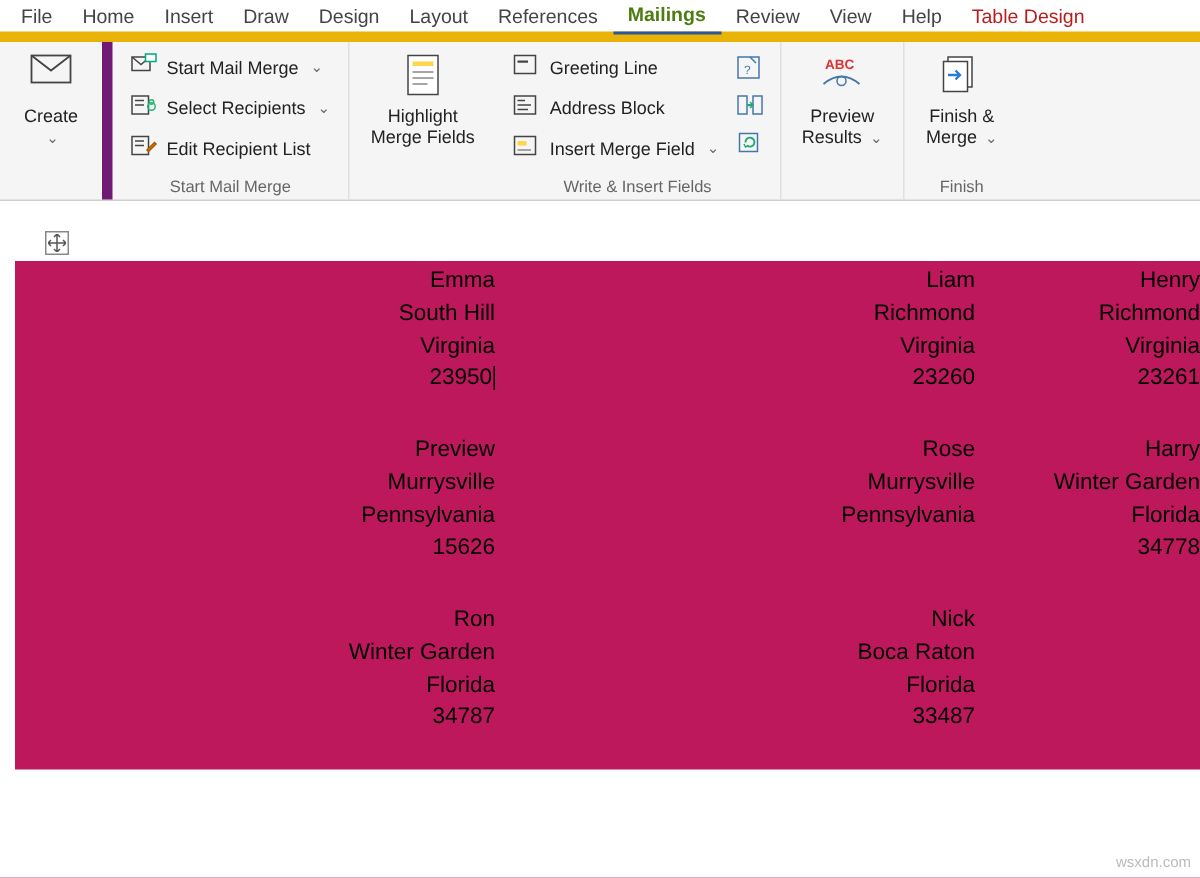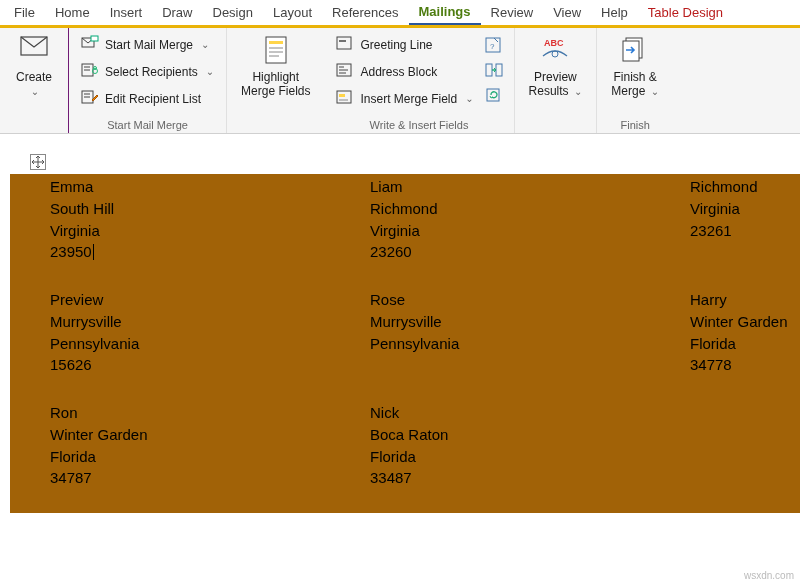--- a/index.html
+++ b/index.html
@@ -1,18 +1,18 @@
 <!DOCTYPE html>
 <html><head>
   <meta charset="utf-8">
   <style>
     * { box-sizing: border-box; margin: 0; padding: 0; }
     body { font-family: "Segoe UI", Tahoma, sans-serif; font-size: 13px; background: #fff; color: #222; overflow: hidden; width: 800px; height: 585px; }
     
-    .menubar { display: flex; align-items: center; height: 28px; border-bottom: 3px solid #eab308; background: #fff; padding: 0 4px; }
+    .menubar { display: flex; align-items: center; height: 28px; border-bottom: 7px solid #eab308; background: #fff; padding: 0 4px; }
     .menu-item { padding: 4px 10px; cursor: pointer; font-size: 13px; color: #444; white-space: nowrap; }
     .menu-item.active { color: #4d7c0f; border-bottom: 2px solid #2b579a; font-weight: 600; }
     .menu-item.tabledesign { color: #b91c1c; }
     
     .ribbon { display: flex; height: 106px; background: #f5f5f5; border-bottom: 1px solid #d0d0d0; box-shadow: 0 2px 4px rgba(0,0,0,0.08); }
     .ribbon-group { display: flex; flex-direction: column; padding: 4px 6px 2px 6px; border-right: 1px solid #e0e0e0; }
     .ribbon-group-body { flex: 1; display: flex; align-items: flex-start; }
     .ribbon-group-label { font-size: 11px; color: #666; text-align: center; padding-top: 2px; }
     
     .big-btn { display: flex; flex-direction: column; align-items: center; justify-content: flex-start; padding: 4px 8px; cursor: pointer; min-width: 56px; }
@@ -21,21 +21,21 @@
     
     .stack { display: flex; flex-direction: column; gap: 2px; }
     .small-btn { display: flex; align-items: center; gap: 6px; padding: 3px 6px; cursor: pointer; font-size: 12px; white-space: nowrap; }
     .small-btn svg { flex-shrink: 0; }
     .chev { font-size: 10px; color: #666; margin-left: 2px; }
     
     .icon-col { display: flex; flex-direction: column; gap: 4px; padding: 4px 4px; }
     .icon-col svg { cursor: pointer; }
     
     .doc-area { background: #fff; padding-top: 40px; height: calc(585px - 28px - 106px); overflow: hidden; }
-    .doc-page { margin: 0 0 0 10px; background: #a16207; position: relative; }
+    .doc-page { margin: 0 0 0 10px; background: #be185d; position: relative; text-align: right; }
     .table-handle { position: absolute; left: 20px; top: -20px; width: 16px; height: 16px; border: 1px solid #888; background: #fff; display: flex; align-items: center; justify-content: center; cursor: move; }
     .table-handle svg { display: block; }
     .labels-grid { display: grid; grid-template-columns: 320px 320px 1fr; }
     .label-cell { padding: 2px 0 24px 40px; font-size: 15px; line-height: 1.45; color: #000; }
     .label-cell div { white-space: nowrap; }
     .cursor-mark::after { content: ""; display: inline-block; width: 1px; height: 16px; background: #000; vertical-align: text-bottom; margin-left: 1px; }
     .watermark { position: absolute; right: 6px; bottom: 4px; font-size: 10px; color: #bbb; }
   </style>
 </head>
 <body>
@@ -50,21 +50,21 @@
   <div class="menu-item">References</div>
   <div class="menu-item active">Mailings</div>
   <div class="menu-item">Review</div>
   <div class="menu-item">View</div>
   <div class="menu-item">Help</div>
   <div class="menu-item tabledesign">Table Design</div>
 </div>
 
 <div class="ribbon">
 
-  <div class="ribbon-group" style="border-right:1px solid #701a75;">
+  <div class="ribbon-group" style="border-right:7px solid #701a75;">
     <div class="ribbon-group-body">
       <div class="big-btn">
         <span class="icon-wrap">
           <svg width="28" height="20" viewBox="0 0 28 20">
               <rect x="1" y="1" width="26" height="18" fill="none" stroke="#444" stroke-width="1.2"></rect>
               <path d="M1 1 L14 11 L27 1" fill="none" stroke="#444" stroke-width="1.2"></path>
             </svg>
         </span>
         <span class="lbl"><span>Create</span><br><span class="chev">⌄</span></span>
       </div>
@@ -227,20 +227,21 @@
         <div>Virginia</div>
         <div><span>23950</span><span class="cursor-mark"></span></div>
       </div>
       <div class="label-cell">
         <div>Liam</div>
         <div>Richmond</div>
         <div>Virginia</div>
         <div>23260</div>
       </div>
       <div class="label-cell">
+        <div>Henry</div>
         <div>Richmond</div>
         <div>Virginia</div>
         <div>23261</div>
       </div>
 
       <div class="label-cell">
         <div>Preview</div>
         <div>Murrysville</div>
         <div>Pennsylvania</div>
         <div>15626</div>

